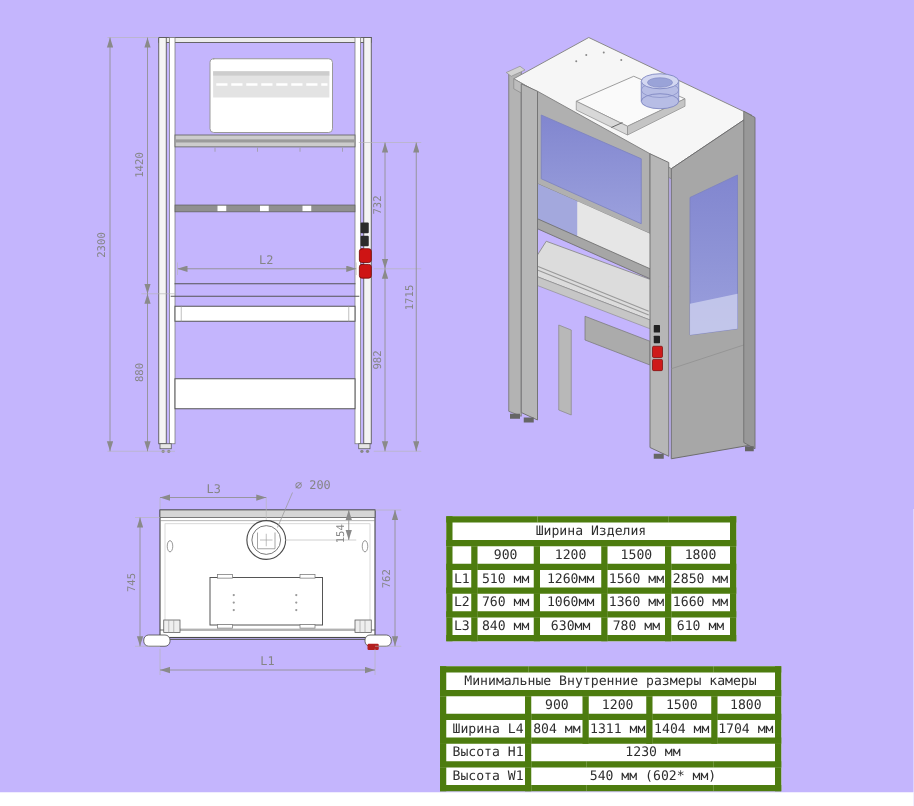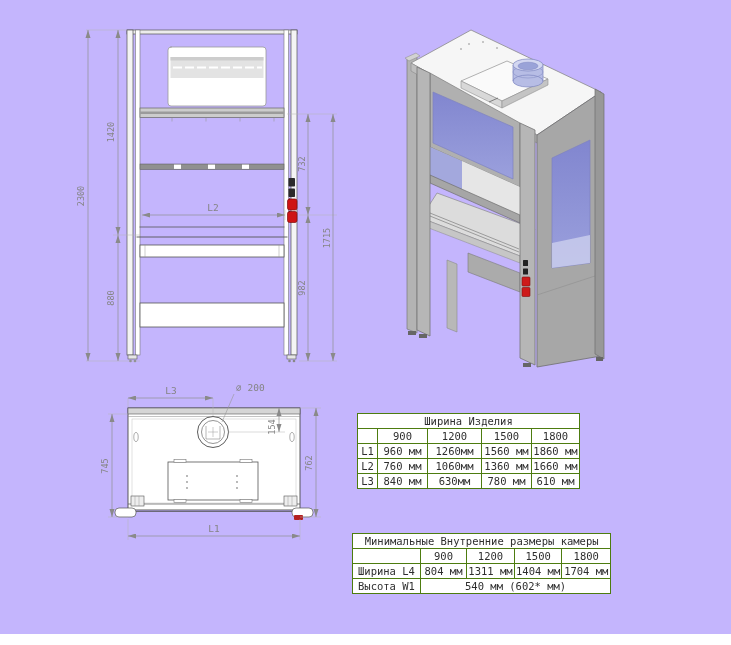--- a/index.html
+++ b/index.html
@@ -3,21 +3,21 @@
 <meta charset="utf-8">
 <style>
   html,body{margin:0;padding:0;background:#fff;}
   #stage{position:relative;width:731px;height:634px;background:#c4b5fd;overflow:hidden;
          font-family:"DejaVu Sans Mono",monospace;}
   svg{position:absolute;overflow:visible;}
   .dimtxt{font-family:"DejaVu Sans Mono",monospace;font-size:8.5px;fill:#858585;}
   .dimtxt2{font-family:"DejaVu Sans Mono",monospace;font-size:9.5px;fill:#858585;}
   .tbl{position:absolute;border-collapse:collapse;background:#fff;
        font:10.5px "DejaVu Sans Mono",monospace;color:#2e2e2e;table-layout:fixed;}
-  .tbl td{border:1px solid #4d7c0f;text-align:center;padding:0 1px;height:14px;
+  .tbl td{border:5px solid #4d7c0f;text-align:center;padding:0 1px;height:14px;
           overflow:hidden;white-space:nowrap;}
   .tbl td.lbl{text-align:center;}
   .tbl td.lbl2{text-align:left;padding-left:5px;}
   #footnote{position:absolute;left:116px;top:571px;font:11px "DejaVu Sans Mono",monospace;color:#222;}
 </style>
 </head>
 <body>
 
 <div id="stage">
 
@@ -299,24 +299,24 @@
         </tr>
     <tr>
       <td></td>
       <td>900</td>
       <td>1200</td>
       <td>1500</td>
       <td>1800</td>
     </tr>
     <tr>
       <td class="lbl">L1</td>
-      <td>960 мм</td>
+      <td>510 мм</td>
       <td>1260мм</td>
       <td>1560 мм</td>
-      <td>1860 мм</td>
+      <td>2850 мм</td>
     </tr>
     <tr>
       <td class="lbl">L2</td>
       <td>760 мм</td>
       <td>1060мм</td>
       <td>1360 мм</td>
       <td>1660 мм</td>
     </tr>
     <tr>
       <td class="lbl">L3</td>
@@ -348,20 +348,24 @@
       <td>1800</td>
     </tr>
     <tr>
       <td class="lbl2">Ширина L4</td>
       <td>804 мм</td>
       <td>1311 мм</td>
       <td>1404 мм</td>
       <td>1704 мм</td>
     </tr>
     <tr>
+      <td class="lbl2">Высота H1</td>
+      <td colspan="4">1230 мм</td>
+    </tr>
+    <tr>
       <td class="lbl2">Высота W1</td>
       <td colspan="4">540 мм (602* мм)</td>
     </tr>
   </tbody>
     </table>
 
 
 </div>
 
 </body></html>

